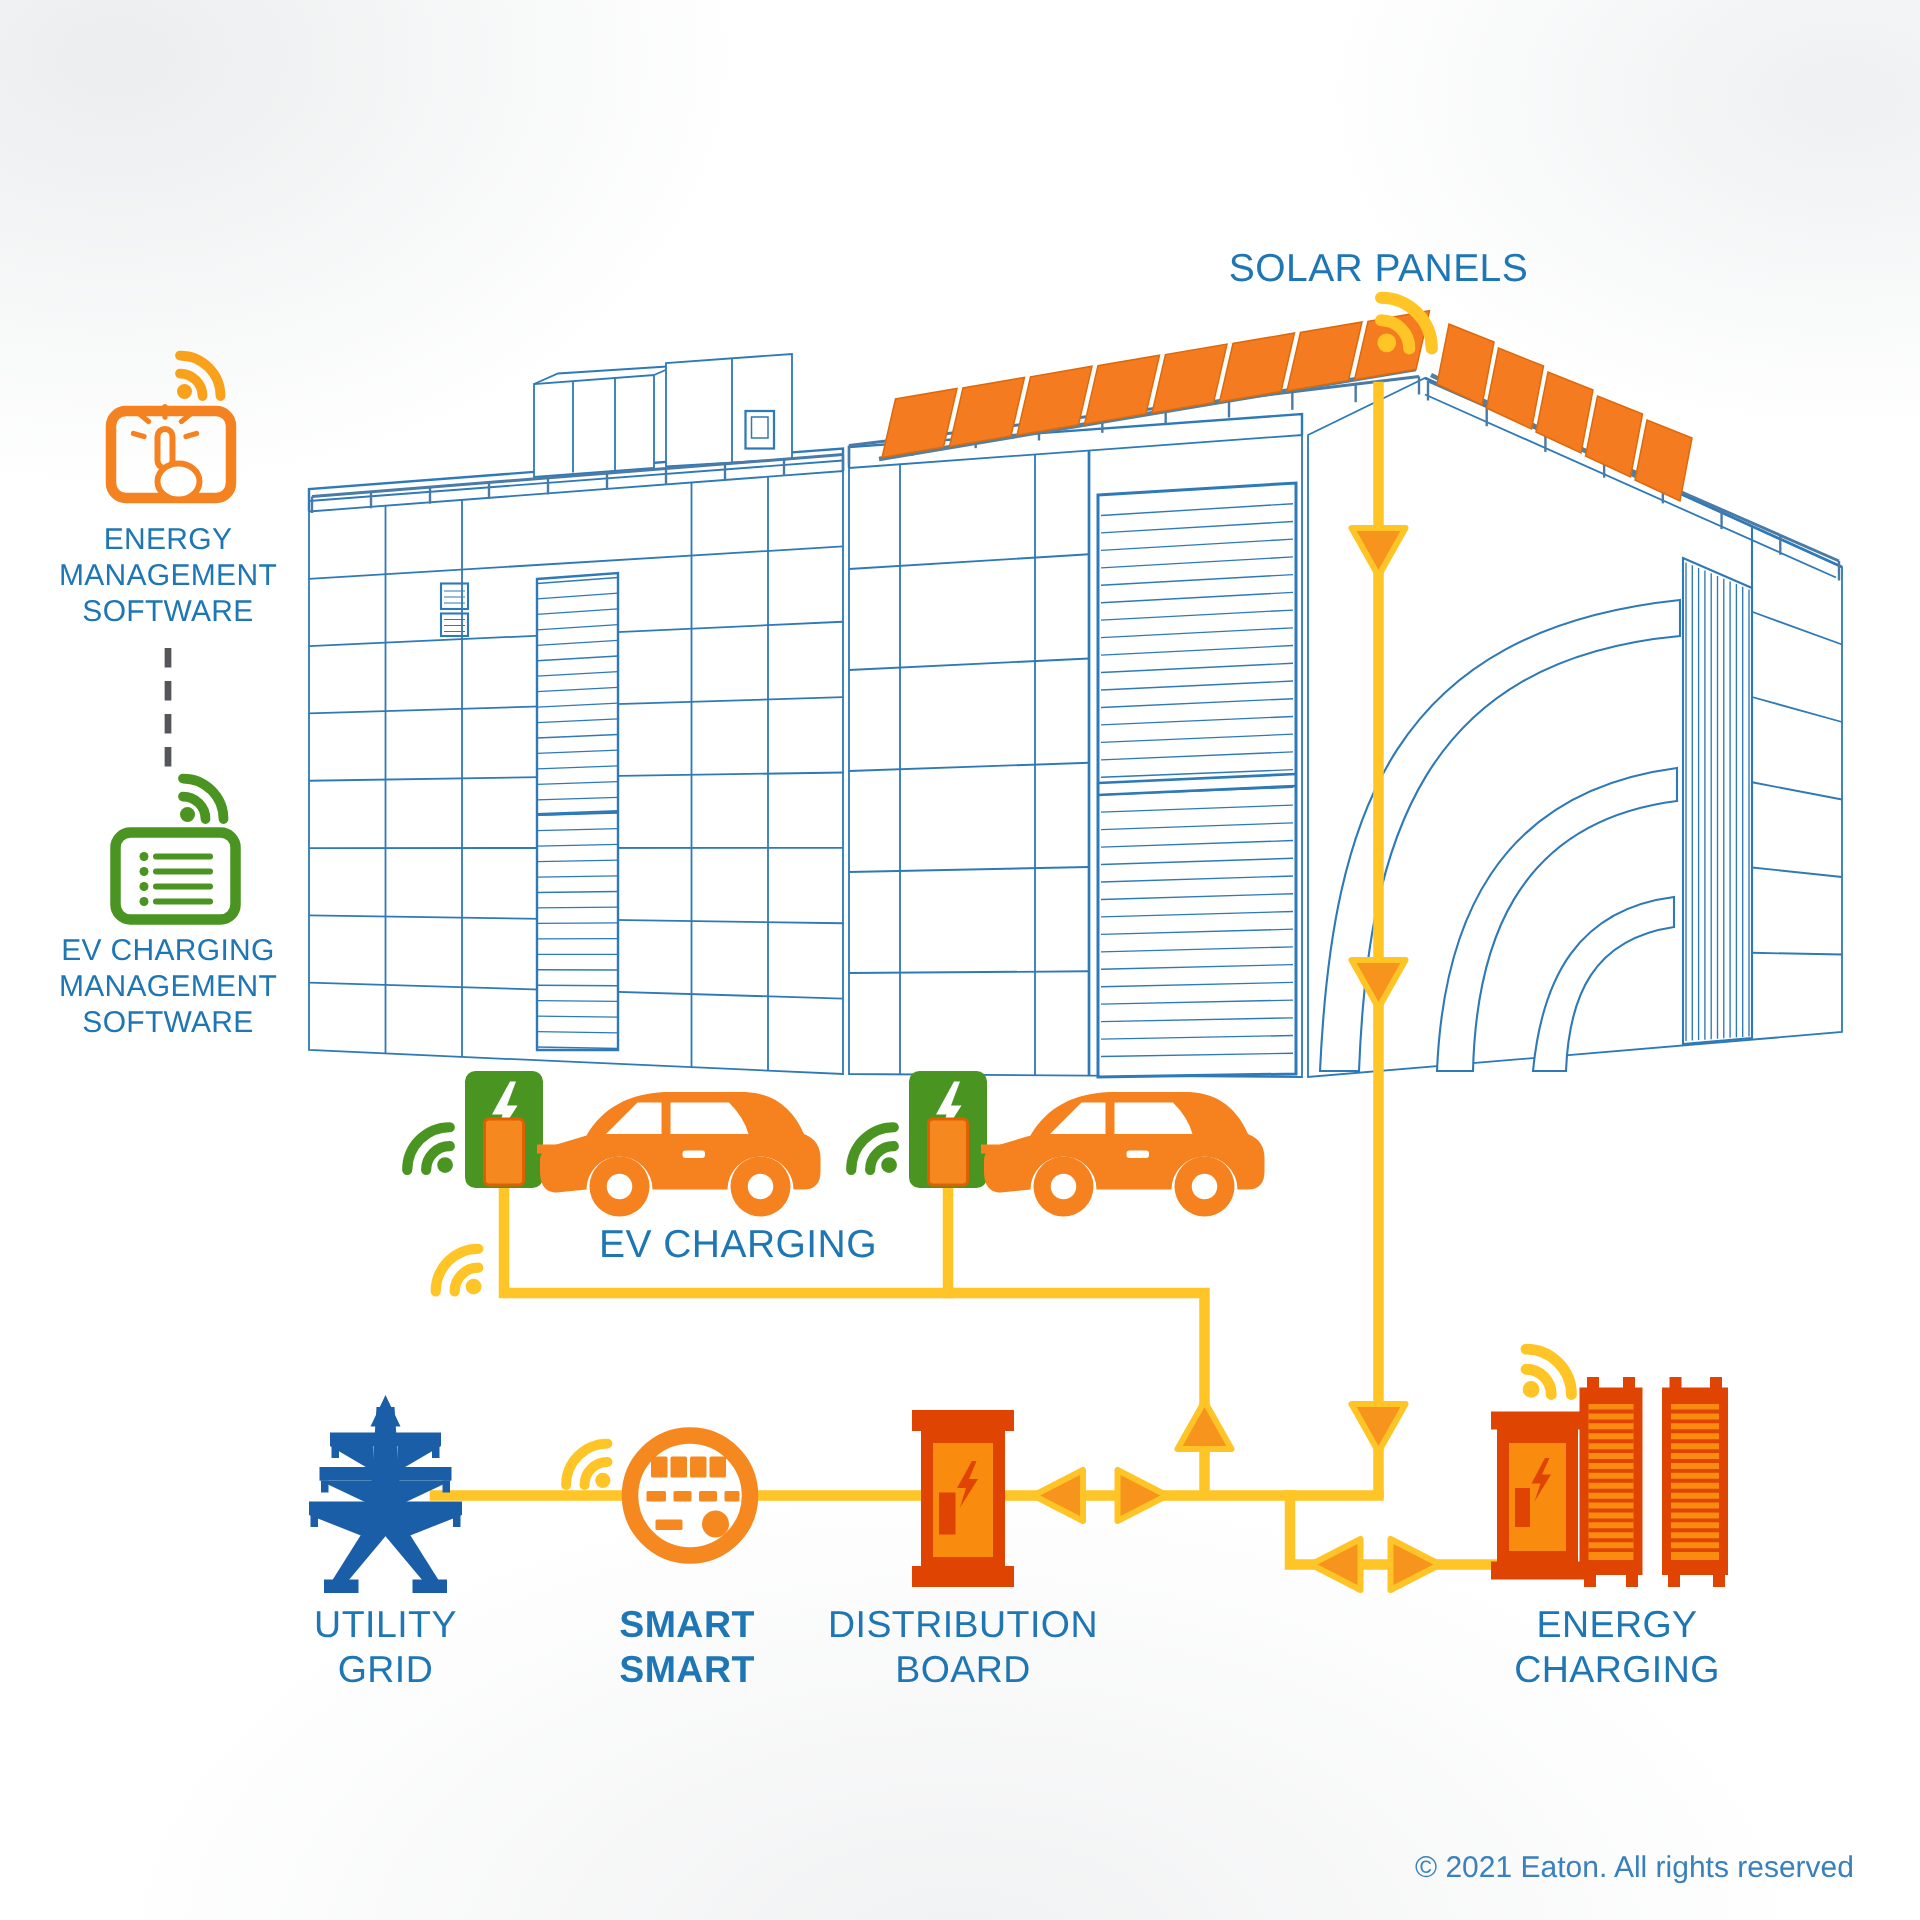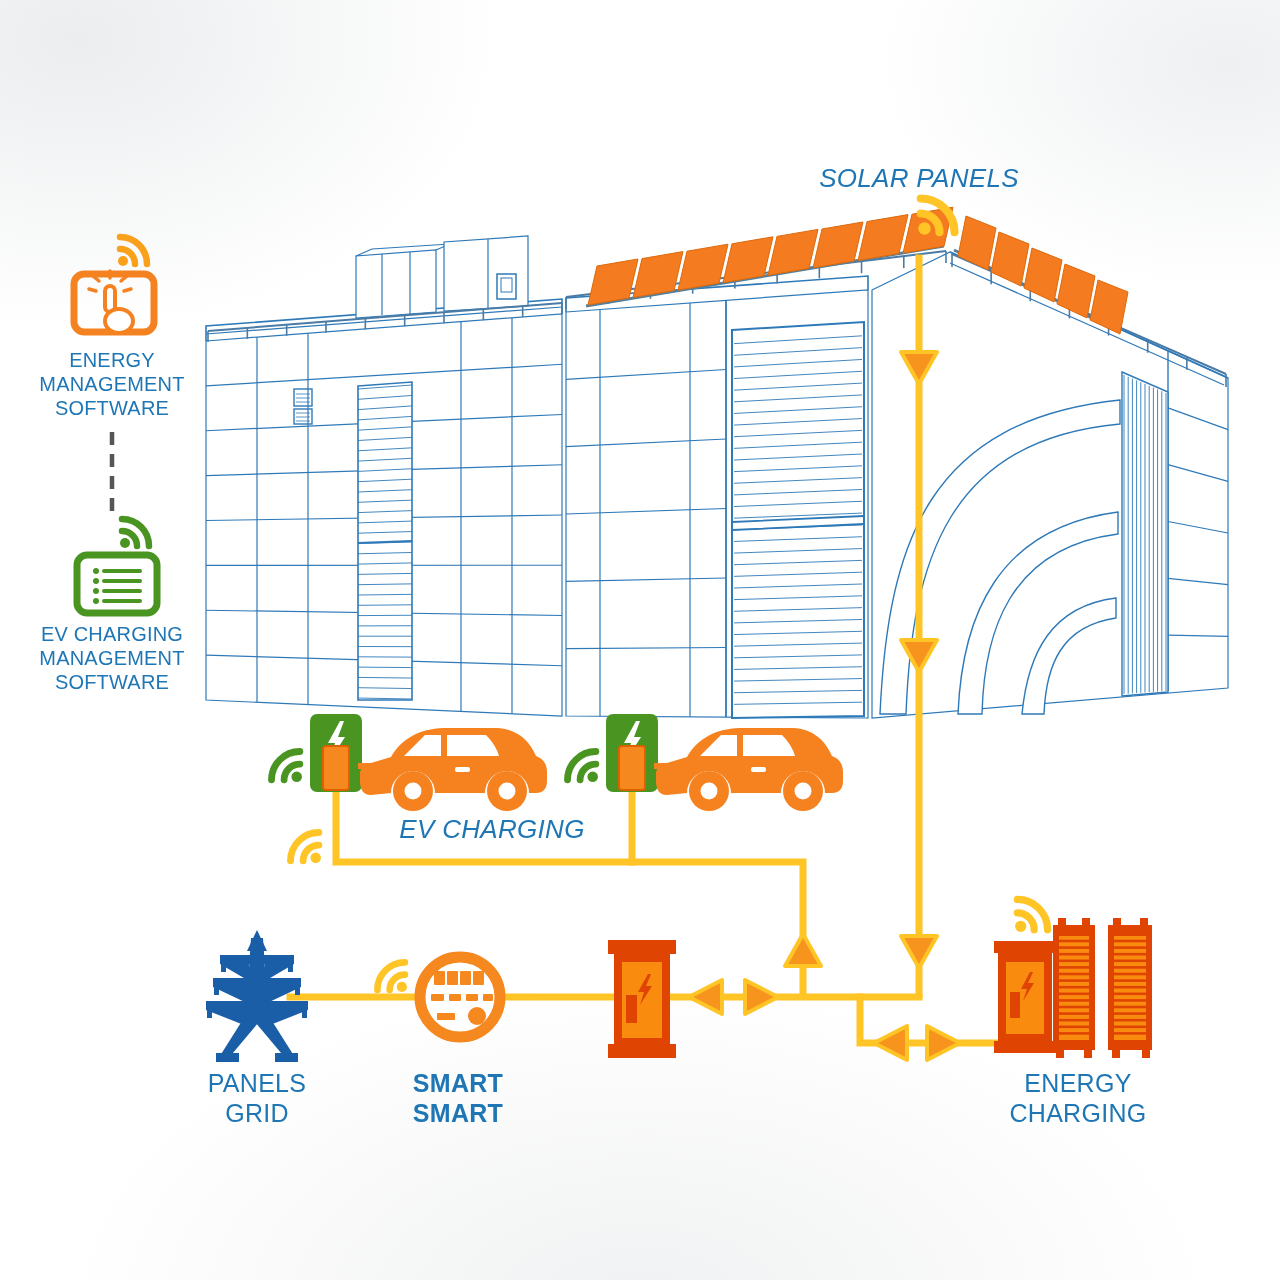--- a/index.html
+++ b/index.html
@@ -8,21 +8,21 @@
     font-family:"Liberation Sans",sans-serif;
     background:
       radial-gradient(55% 38% at 6% 3%, #ebedee 0%, rgba(255,255,255,0) 60%),
       radial-gradient(50% 32% at 96% 5%, #eef0f1 0%, rgba(255,255,255,0) 55%),
       radial-gradient(75% 42% at 50% 102%, #f0f1f2 0%, rgba(255,255,255,0) 60%),
       #ffffff;
   }
   .canvas svg{position:absolute;left:0;top:0;}
   .lbl{position:absolute;color:#1f76b4;text-align:center;transform:translateX(-50%);white-space:nowrap;}
   .lbl-sm{font-size:20px;line-height:24px;letter-spacing:0.2px;}
-  .lbl-md{font-size:26px;line-height:30px;letter-spacing:0.3px;font-style:italic;}
+  .lbl-md{font-size:26px;line-height:30px;letter-spacing:0.3px;}
   .lbl-lg{font-size:25px;line-height:30px;letter-spacing:0.3px;}
   .copyright{position:absolute;right:44px;top:1234px;color:#3a80bd;font-size:20px;}
 </style>
 </head>
 <body>
 
 <div class="canvas">
 
 <svg id="scene" width="1280" height="1280" viewBox="0 0 1280 1280">
   <defs>
@@ -432,24 +432,29 @@
     <div>SOFTWARE</div>
   </div>
   <div class="lbl lbl-sm" style="left:112px;top:622px;">
     <div>EV CHARGING</div>
     <div>MANAGEMENT</div>
     <div>SOFTWARE</div>
   </div>
   <div class="lbl lbl-md" style="left:919px;top:163px;">SOLAR PANELS</div>
   <div class="lbl lbl-md" style="left:492px;top:814px;">EV CHARGING</div>
   <div class="lbl lbl-lg" style="left:257px;top:1068px;">
-    <div>PANELS</div>
+    <div>UTILITY</div>
     <div>GRID</div>
   </div>
   <div class="lbl lbl-lg" style="left:458px;top:1068px;font-weight:bold;">
     <div>SMART</div>
     <div>SMART</div>
   </div>
+  <div class="lbl lbl-lg" style="left:642px;top:1068px;">
+    <div>DISTRIBUTION</div>
+    <div>BOARD</div>
+  </div>
   <div class="lbl lbl-lg" style="left:1078px;top:1068px;">
     <div>ENERGY</div>
     <div>CHARGING</div>
   </div>
+  <div class="copyright">© 2021 Eaton. All rights reserved</div>
 </div>
 
 </body></html>

